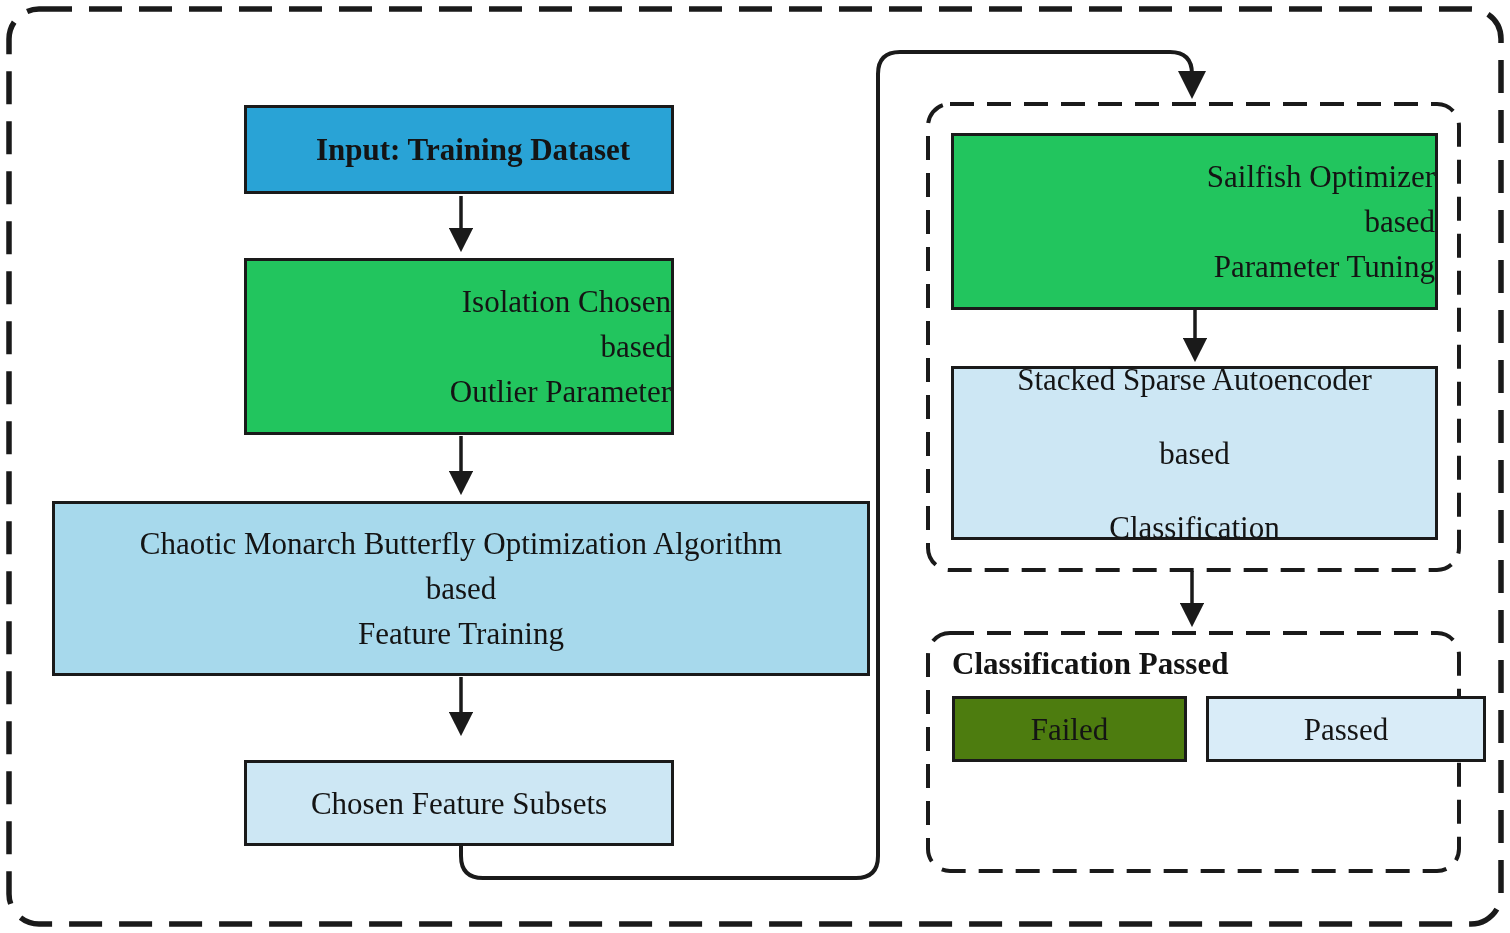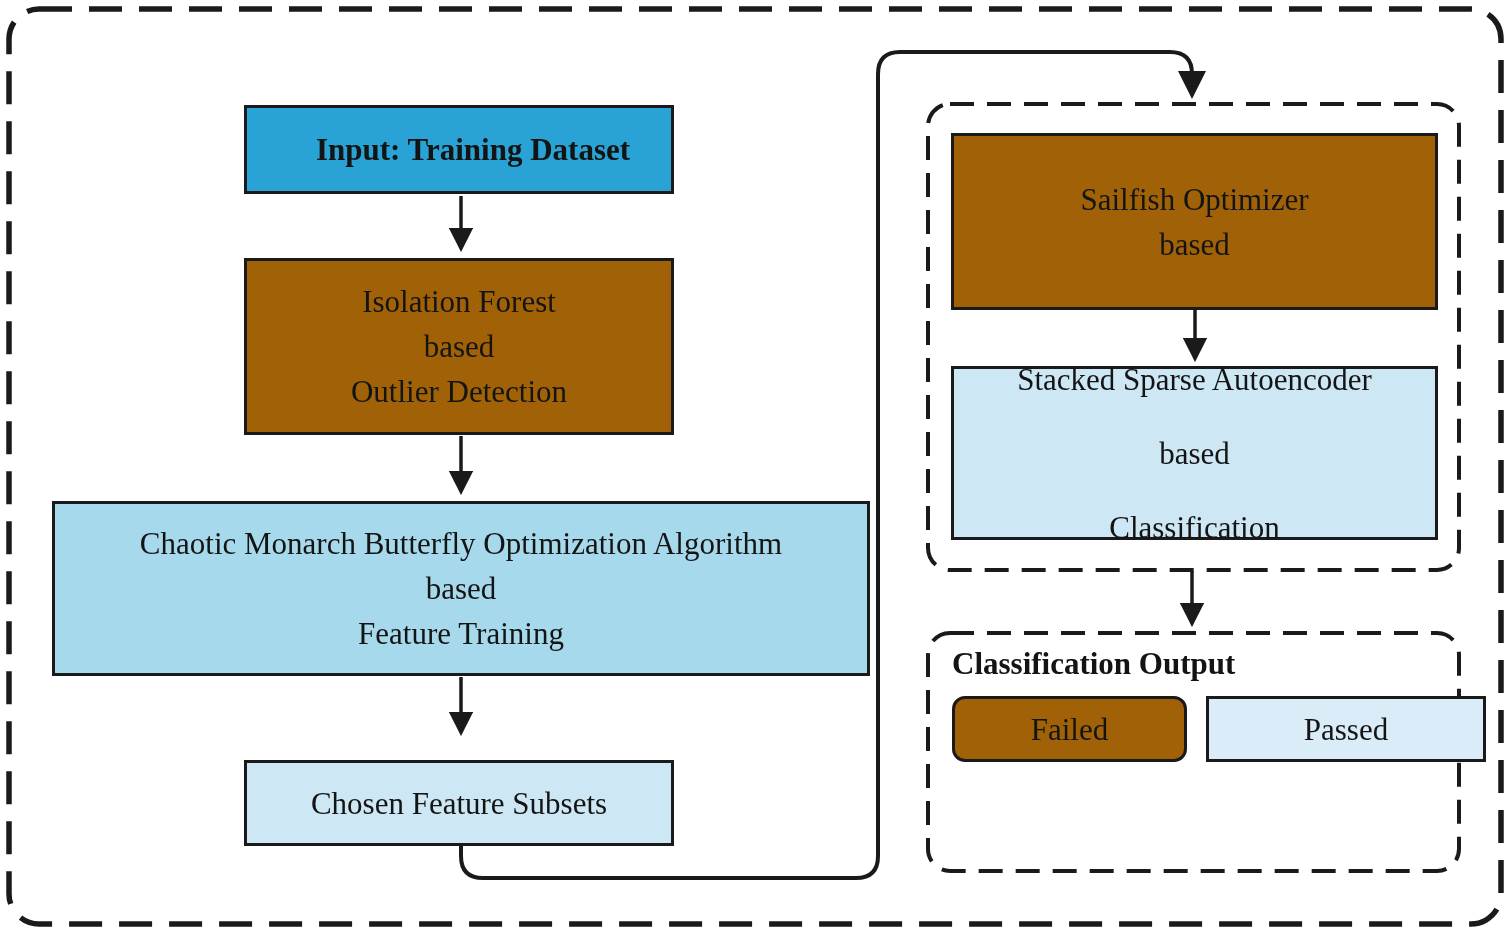--- a/index.html
+++ b/index.html
@@ -18,24 +18,24 @@
     align-items:center;justify-content:center;
     text-align:center;
     color:#141414;
     font-size:31px;
     line-height:45px;
     box-sizing:border-box;
   }
   .fbox span{display:block;}
   .bold{font-weight:bold;padding-left:28px;}
   .bg-input{background:#29a3d6;}
-  .bg-medium{background:#a16207;}
+  .bg-medium{background:#22c55e;align-items:flex-end;}
   .bg-light{background:#a7d9ec;}
   .bg-lighter{background:#cde7f4;}
-  .bg-failed{background:#a16207;border-radius:13px;}
+  .bg-failed{background:#4d7c0f;}
   .bg-passed{background:#d9ecf8;}
   .bg-withdrawal{background:#a5dcf0;}
   .group-title{
     position:absolute;
     font-weight:bold;
     font-size:31px;
     color:#141414;
     white-space:nowrap;
   }
 </style>
@@ -68,47 +68,48 @@
     <path d="M1195 310 V356" fill="none" stroke="#1a1a1a" stroke-width="3.5" marker-end="url(#arrow)"></path>
 
     <path d="M1192 571 V621" fill="none" stroke="#1a1a1a" stroke-width="3.5" marker-end="url(#arrow)"></path>
   </svg>
 
   <div class="fbox bg-input bold" style="left:244px;top:105px;width:430px;height:89px;">
     <span>Input: Training Dataset</span>
   </div>
 
   <div class="fbox bg-medium" style="left:244px;top:258px;width:430px;height:177px;">
-    <span>Isolation Forest</span>
+    <span>Isolation Chosen</span>
     <span>based</span>
-    <span>Outlier Detection</span>
+    <span>Outlier Parameter</span>
   </div>
 
   <div class="fbox bg-light" style="left:52px;top:501px;width:818px;height:175px;">
     <span>Chaotic Monarch Butterfly Optimization Algorithm</span>
     <span>based</span>
     <span>Feature Training</span>
   </div>
 
   <div class="fbox bg-lighter" style="left:244px;top:760px;width:430px;height:86px;">
     <span>Chosen Feature Subsets</span>
   </div>
 
   <div class="fbox bg-medium" style="left:951px;top:133px;width:487px;height:177px;">
     <span>Sailfish Optimizer</span>
     <span>based</span>
+    <span>Parameter Tuning</span>
   </div>
 
   <div class="fbox bg-lighter" style="left:951px;top:366px;width:487px;height:174px;gap:29px;">
     <span>Stacked Sparse Autoencoder</span>
     <span>based</span>
     <span>Classification</span>
   </div>
 
-  <div class="group-title" style="left:952px;top:646px;">Classification Output</div>
+  <div class="group-title" style="left:952px;top:646px;">Classification Passed</div>
 
   <div class="fbox bg-failed" style="left:952px;top:696px;width:235px;height:66px;">
     <span>Failed</span>
   </div>
 
   <div class="fbox bg-passed" style="left:1206px;top:696px;width:280px;height:66px;">
     <span>Passed</span>
   </div>
 
 

